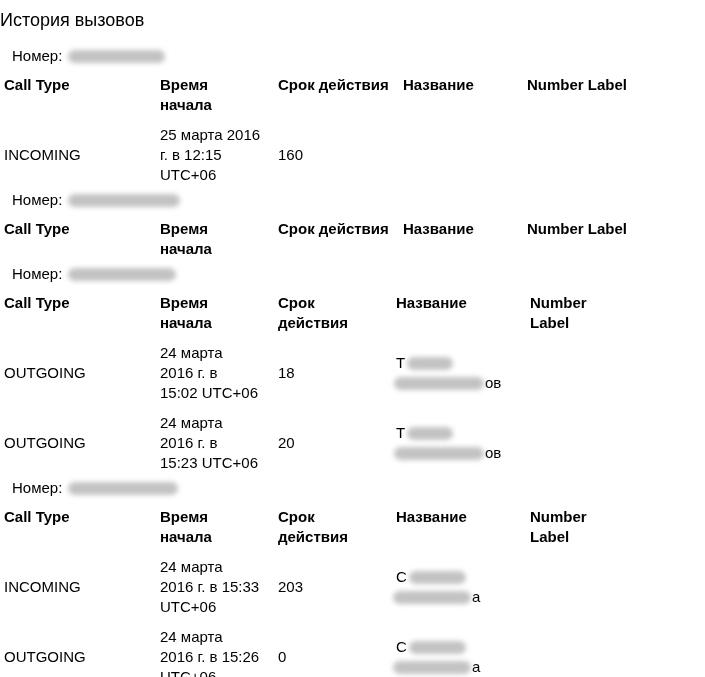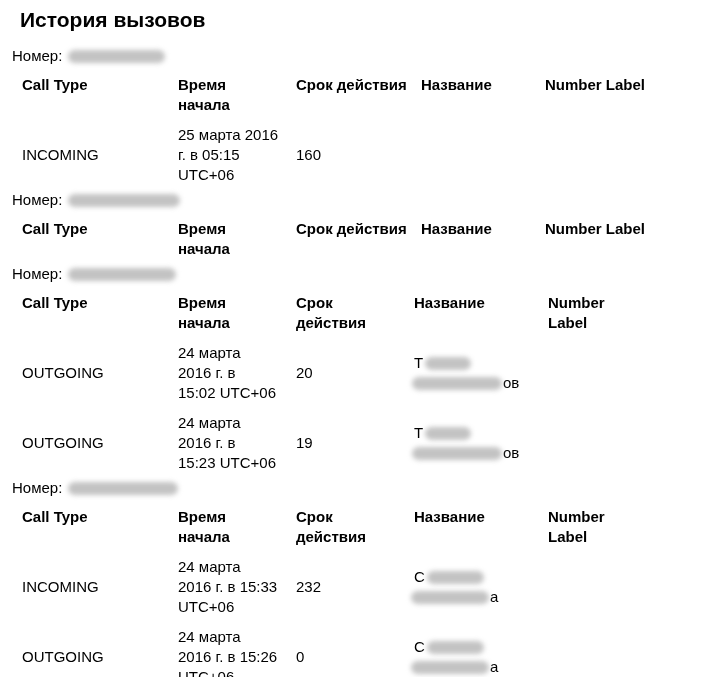--- a/index.html
+++ b/index.html
@@ -8,24 +8,24 @@
     overflow: hidden;
     background: #ffffff;
     color: #000000;
     font-family: "Liberation Sans", sans-serif;
     font-size: 15px;
     line-height: 20px;
   }
   .page { width: 705px; height: 677px; overflow: hidden; }
 
   .page-title {
-    font-size: 21px;
+    font-size: 18px;
     line-height: 22px;
-    font-weight: bold;
-    margin: 9px 0 0 20px;
+    font-weight: normal;
+    margin: 9px 0 0 0;
   }
 
   .num-row {
     margin: 5px 0 0 12px;
     font-weight: normal;
     white-space: nowrap;
   }
   .num-row.first { margin-top: 15px; }
 
   
@@ -43,21 +43,21 @@
   .w108 { width: 108px; }
   .w110 { width: 110px; }
   .nb-a1 { width: 46px; margin-left: 2px; }
   .nb-a2 { width: 90px; margin-left: -2px; margin-right: 1px; }
   .nb-b1 { width: 57px; margin-left: 2px; }
   .nb-b2 { width: 78px; margin-left: -3px; margin-right: 1px; }
 
   table {
     border-collapse: collapse;
     table-layout: fixed;
-    margin: 9px 0 0 22px;
+    margin: 9px 0 0 4px;
   }
   .t-a { width: 660px; }
   .t-b { width: 616px; }
   th, td {
     box-sizing: border-box;
     text-align: left;
     padding: 0 14px 0 0;
     font-weight: normal;
   }
   th { vertical-align: top; font-weight: bold; }
@@ -91,21 +91,21 @@
           <th class="c2">Время начала</th>
           <th class="c3">Срок действия</th>
           <th class="c4">Название</th>
           <th class="c5">Number Label</th>
         </tr>
       </thead>
       <tbody>
         <tr>
           <td class="c1">INCOMING</td>
           <td class="c2 pre">25 марта 2016
-г. в 05:15
+г. в 12:15
 UTC+06</td>
           <td class="c3">160</td>
           <td class="c4"></td>
           <td class="c5"></td>
         </tr>
       </tbody>
     </table>
   </div>
 
   <div>
@@ -138,33 +138,33 @@
           <th class="c4">Название</th>
           <th class="c5">Number Label</th>
         </tr>
       </thead>
       <tbody>
         <tr>
           <td class="c1">OUTGOING</td>
           <td class="c2 pre">24 марта
 2016 г. в
 15:02 UTC+06</td>
-          <td class="c3">20</td>
+          <td class="c3">18</td>
           <td class="c4">
             <div class="nline"><span>Т</span><span class="blur nb-a1"></span></div>
             <div class="nline"><span class="blur nb-a2"></span><span>ов</span></div>
           </td>
           <td class="c5"></td>
         </tr>
         <tr>
           <td class="c1">OUTGOING</td>
           <td class="c2 pre">24 марта
 2016 г. в
 15:23 UTC+06</td>
-          <td class="c3">19</td>
+          <td class="c3">20</td>
           <td class="c4">
             <div class="nline"><span>Т</span><span class="blur nb-a1"></span></div>
             <div class="nline"><span class="blur nb-a2"></span><span>ов</span></div>
           </td>
           <td class="c5"></td>
         </tr>
       </tbody>
     </table>
   </div>
 
@@ -181,21 +181,21 @@
           <th class="c4">Название</th>
           <th class="c5">Number Label</th>
         </tr>
       </thead>
       <tbody>
         <tr>
           <td class="c1">INCOMING</td>
           <td class="c2 pre">24 марта
 2016 г. в 15:33
 UTC+06</td>
-          <td class="c3">232</td>
+          <td class="c3">203</td>
           <td class="c4">
             <div class="nline"><span>С</span><span class="blur nb-b1"></span></div>
             <div class="nline"><span class="blur nb-b2"></span><span>а</span></div>
           </td>
           <td class="c5"></td>
         </tr>
         <tr>
           <td class="c1">OUTGOING</td>
           <td class="c2 pre">24 марта
 2016 г. в 15:26

